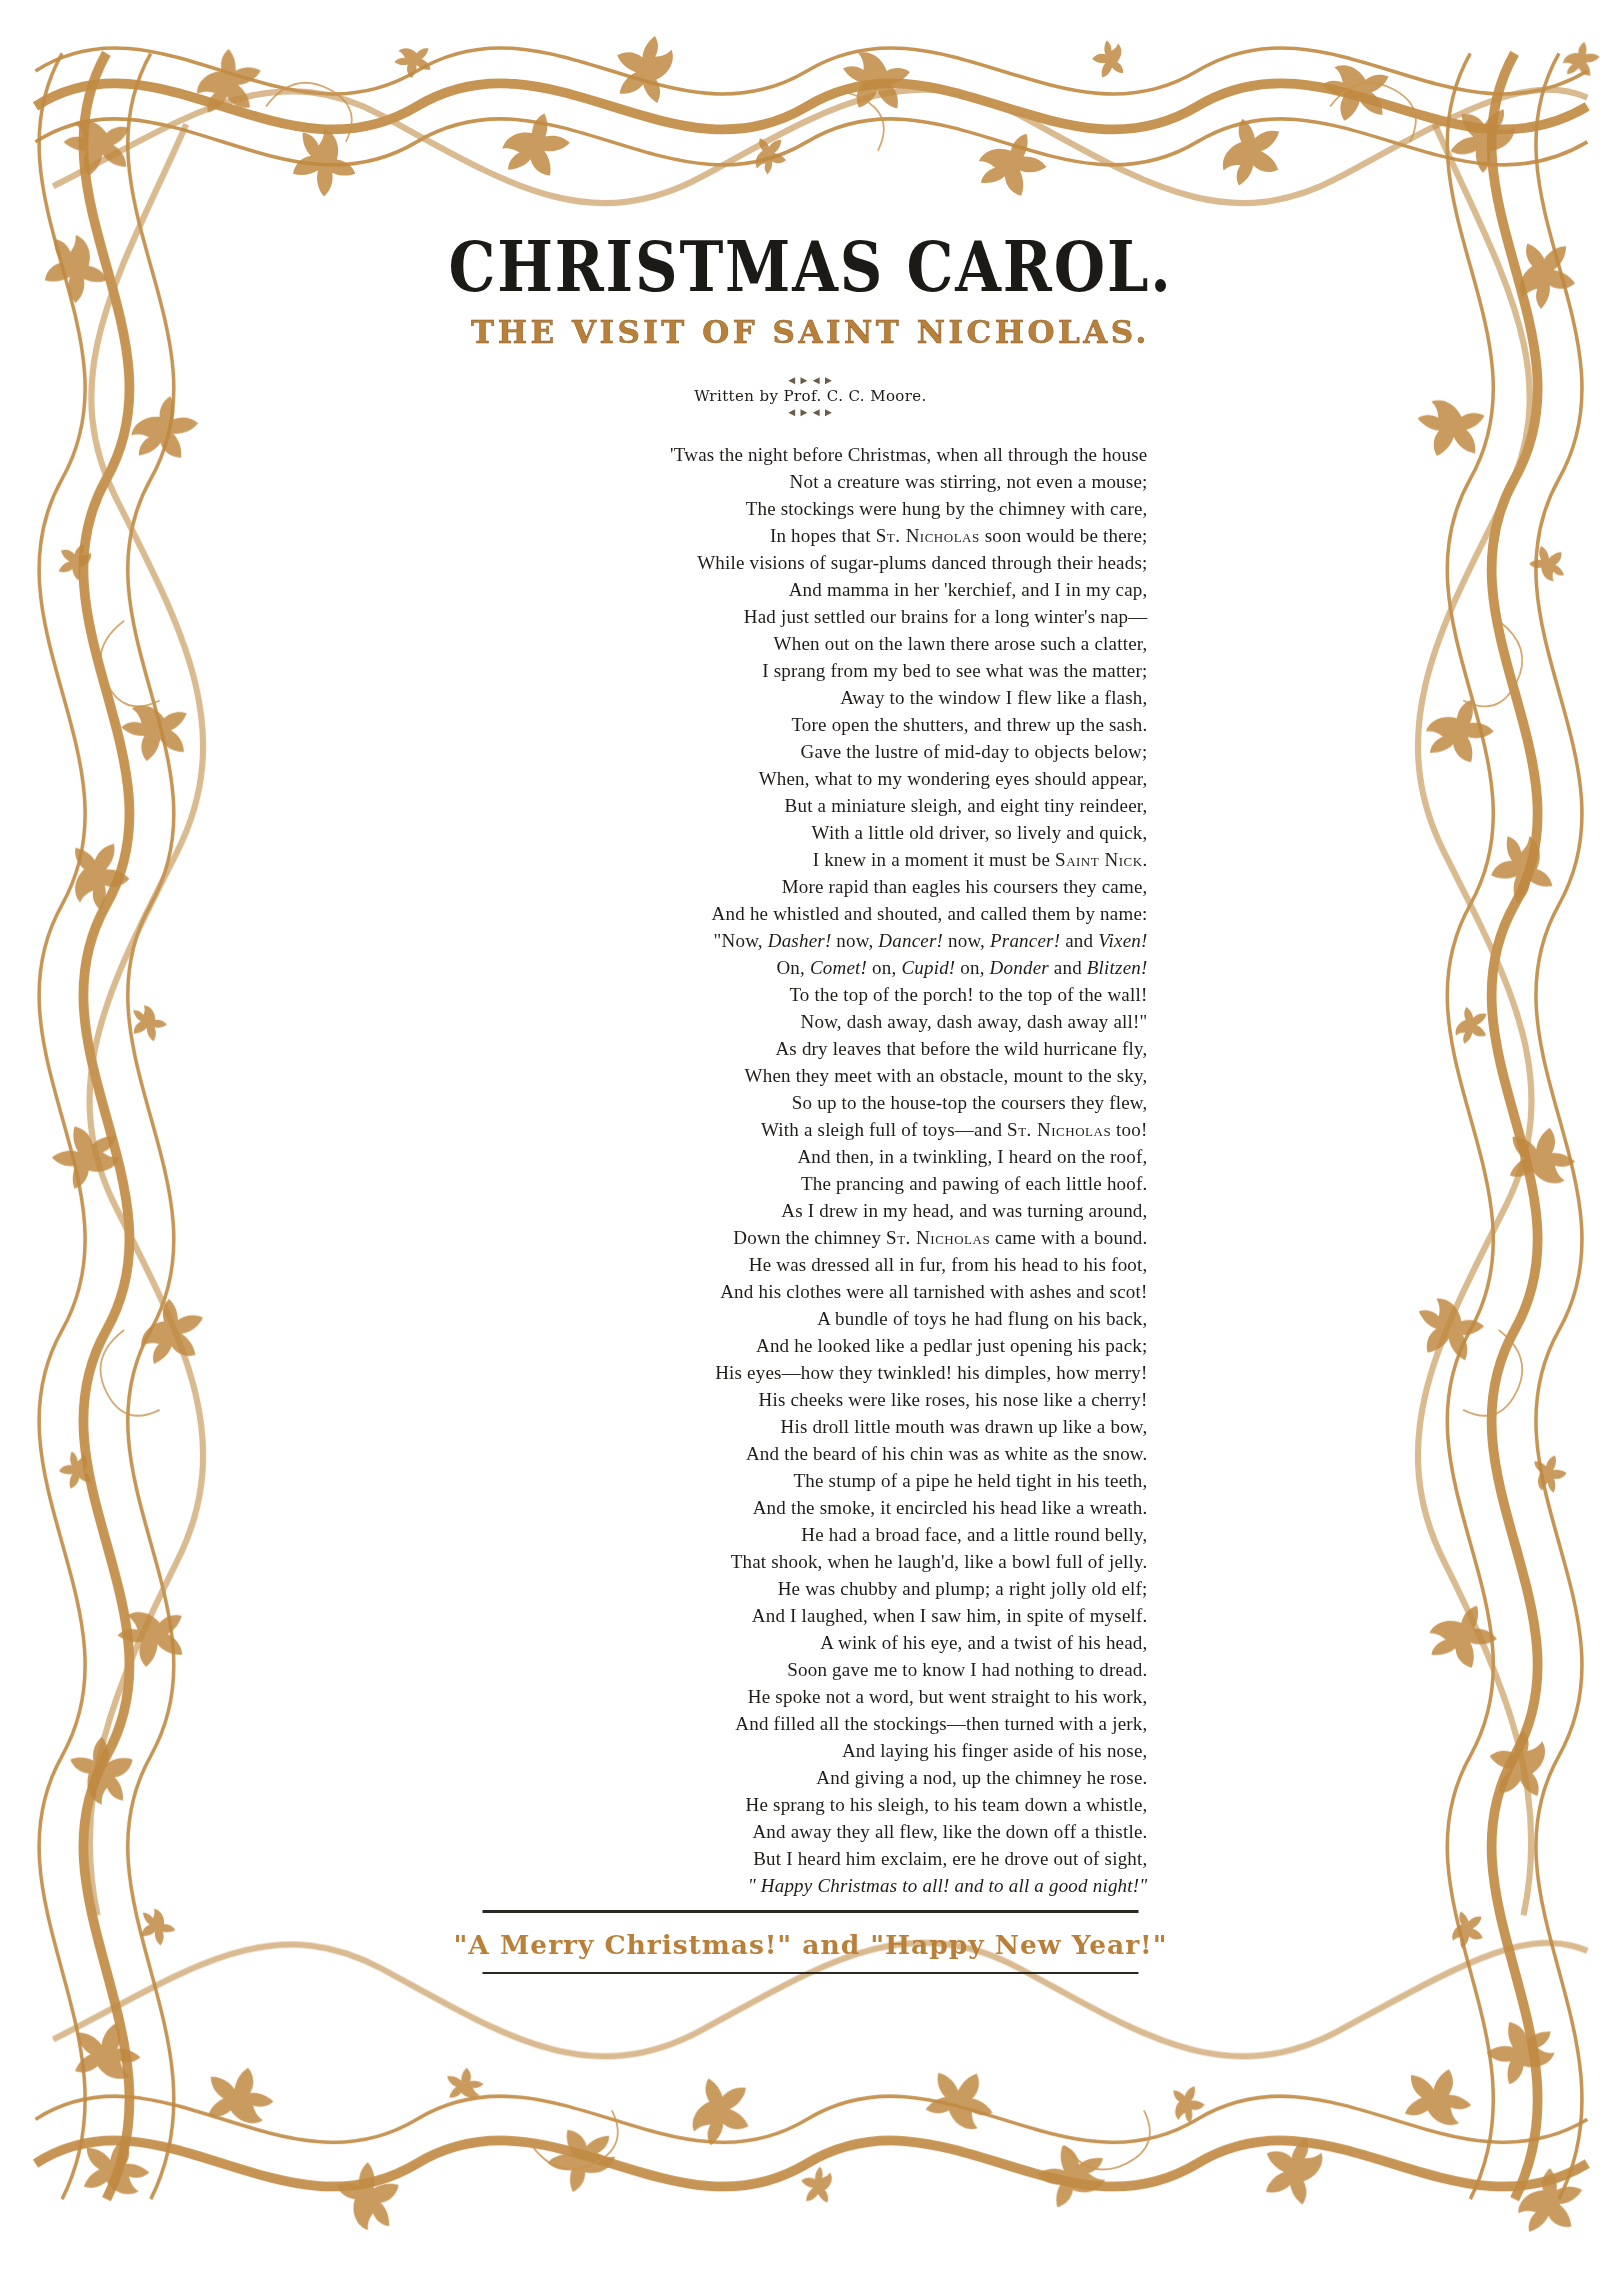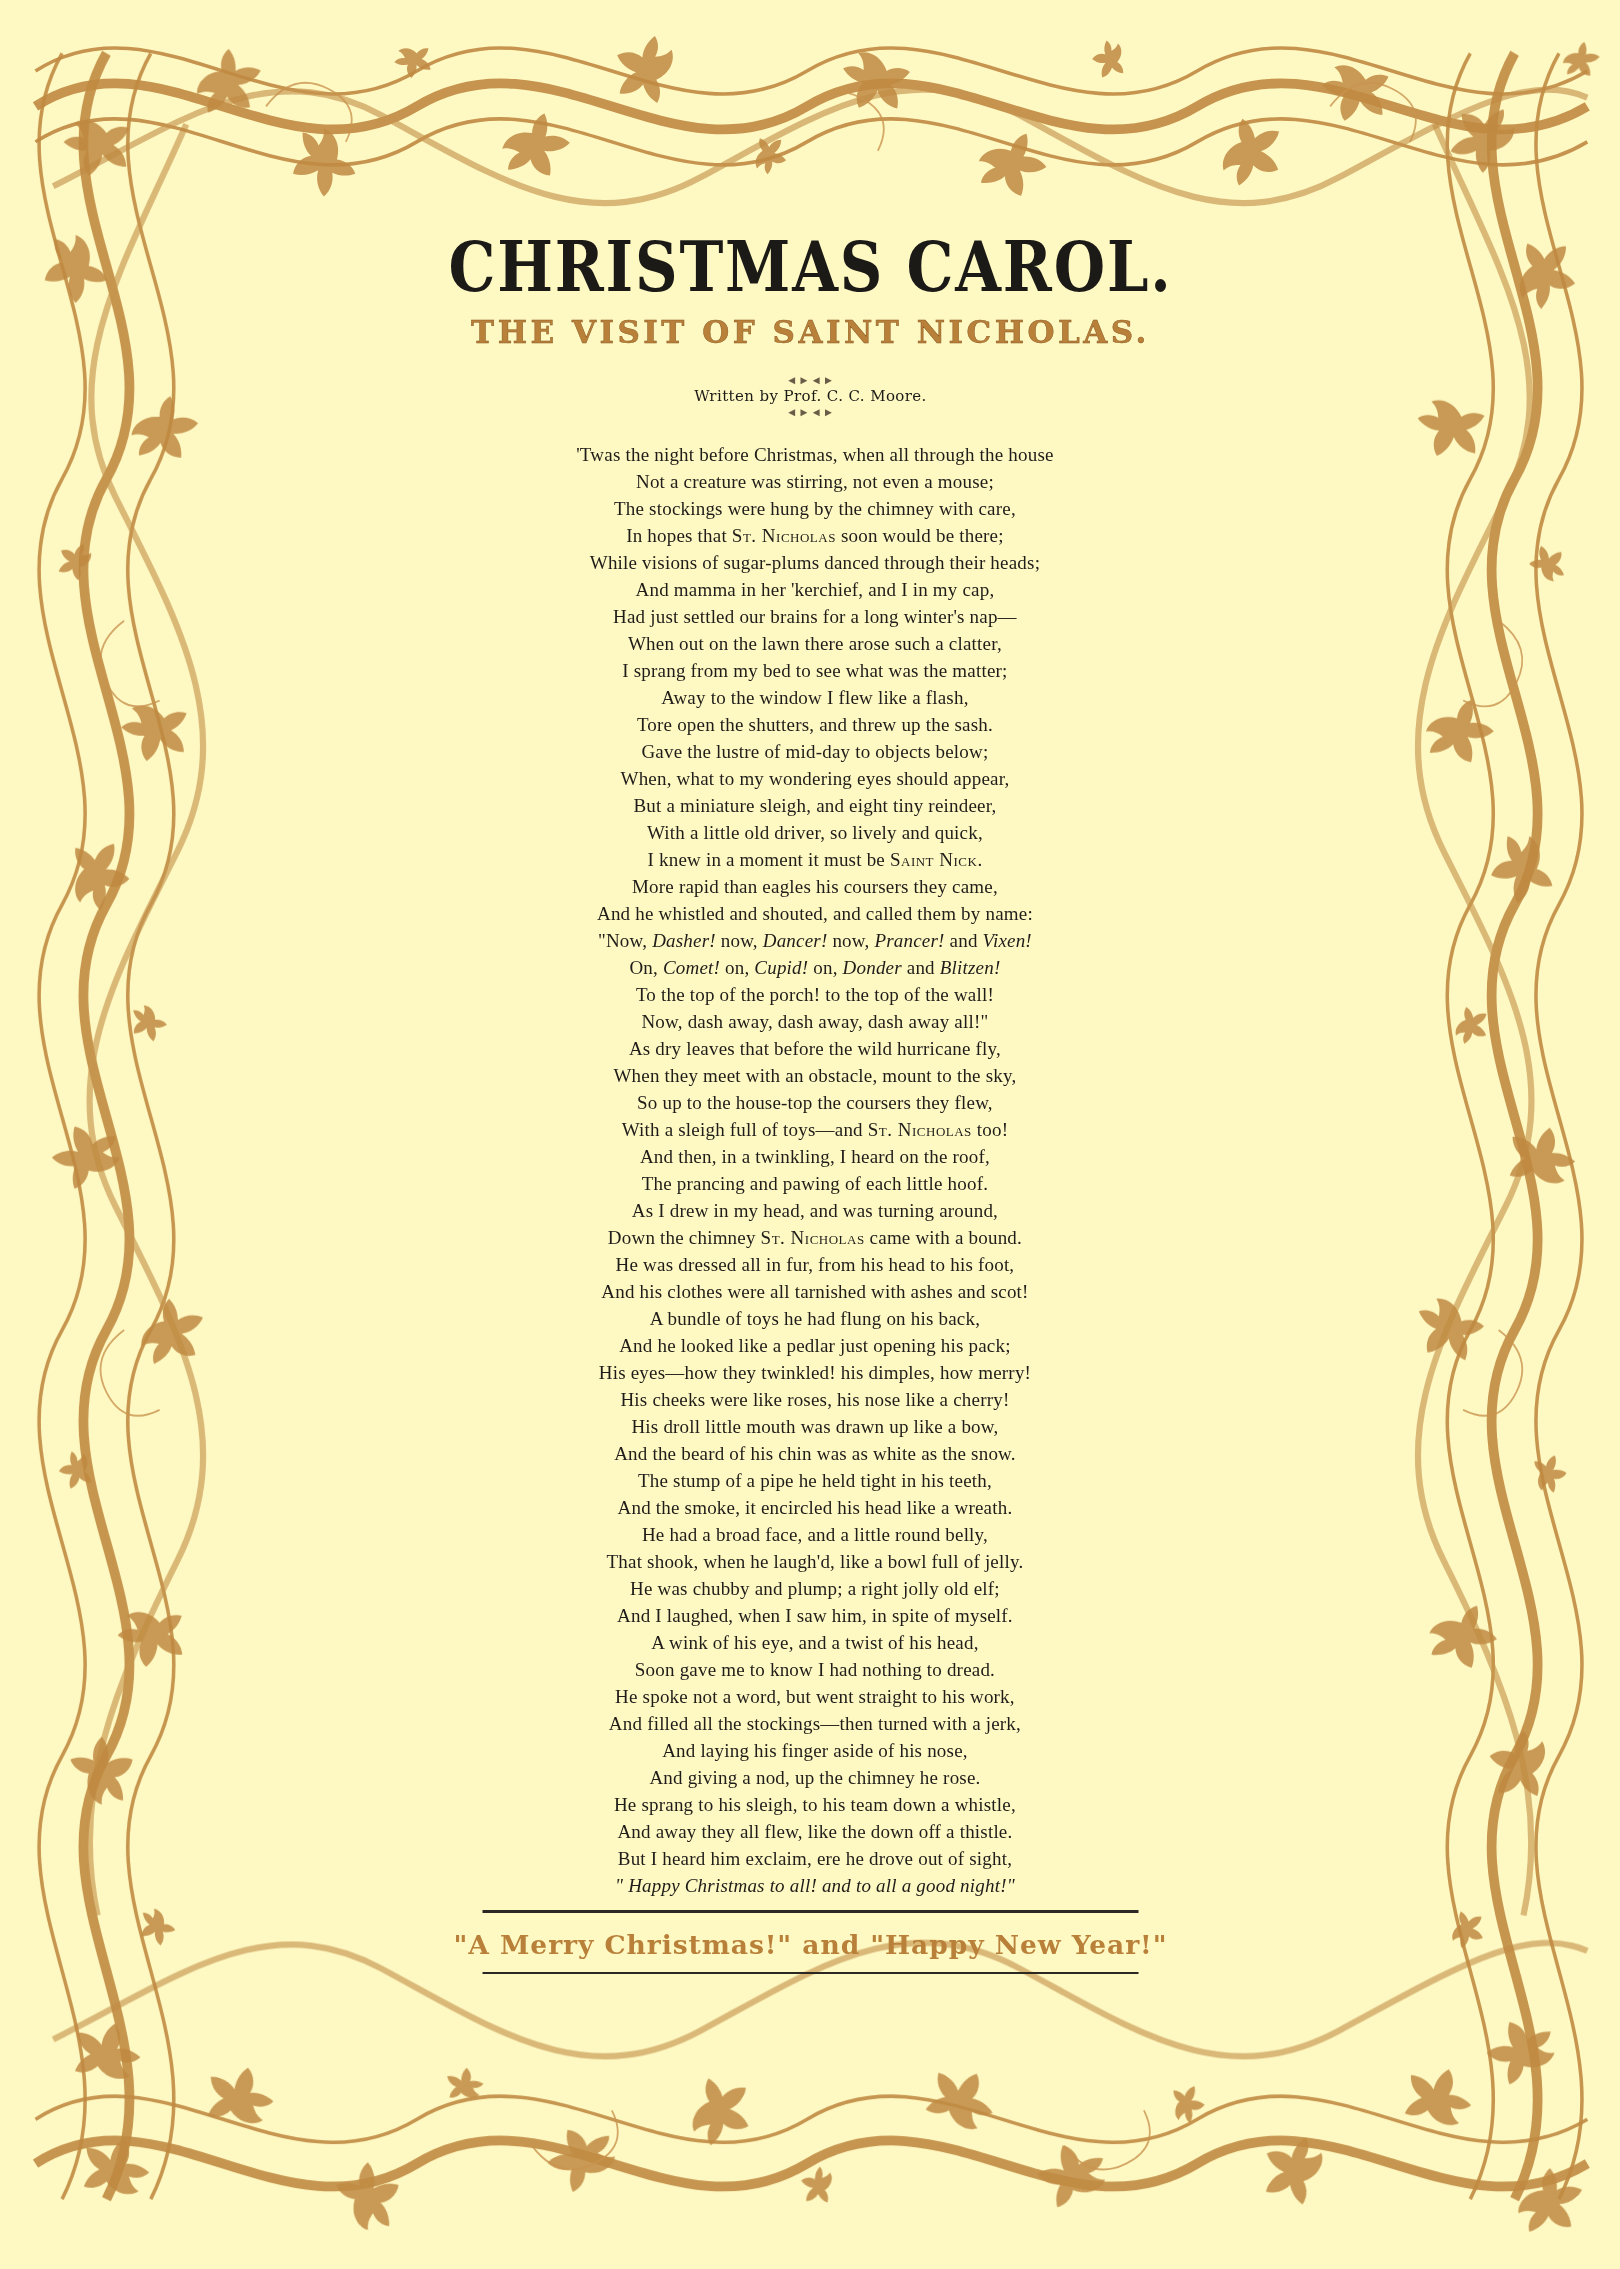--- a/index.html
+++ b/index.html
@@ -4,21 +4,21 @@
 <style>
   html, body {
     margin: 0;
     padding: 0;
     background: #f2efe6;
   }
   #page {
     position: relative;
     width: 1621px;
     height: 2270px;
-    background: #fef9c3;
+    background: #ffffff;
     overflow: hidden;
     font-family: "Liberation Serif", serif;
   }
 
   
   .border-layer {
     position: absolute;
     inset: 0;
     pointer-events: none;
   }
@@ -73,21 +73,21 @@
     font-weight: normal;
     font-size: 15px;
     color: #1c1a17;
     margin: 2.7px 0;
     letter-spacing: 0.4px;
   }
 
   .poem {
     margin: 23px auto 8px auto;
     width: 674px;
-    text-align: center;
+    text-align: right;
     padding-left: 8.9px;
     box-sizing: border-box;
   }
   .poem .line {
     font-family: "Liberation Serif", serif;
     font-size: 19px;
     line-height: 27px;
     color: #1f1c19;
     white-space: nowrap;
     letter-spacing: 0.2px;

